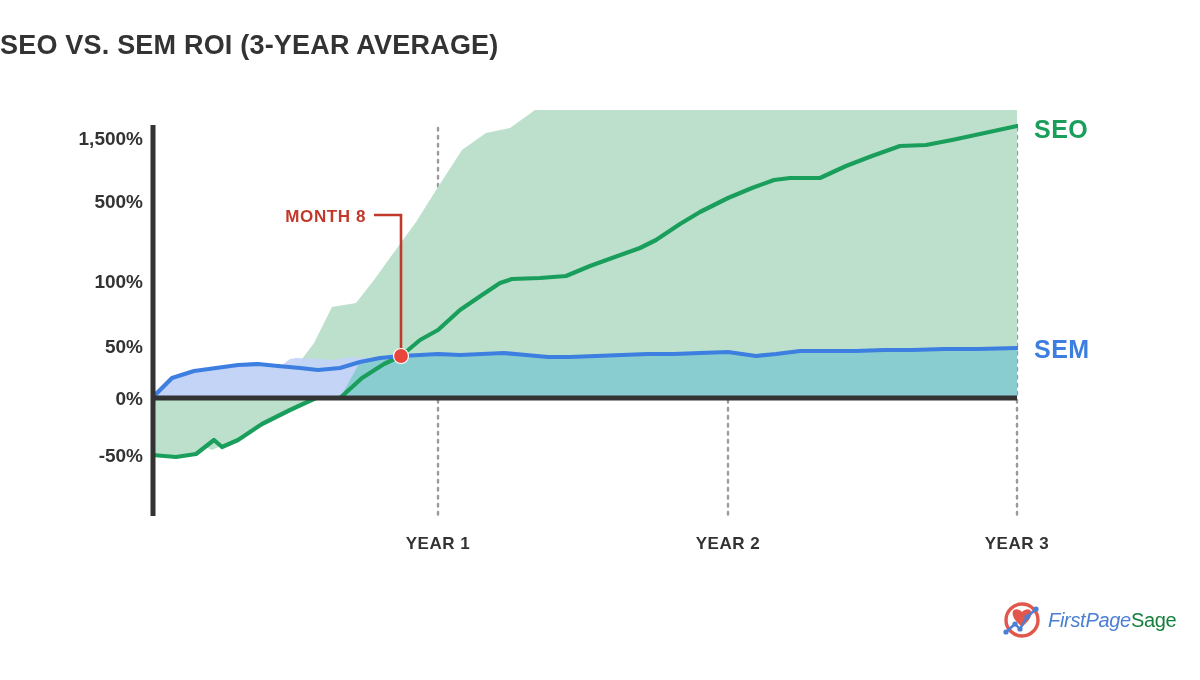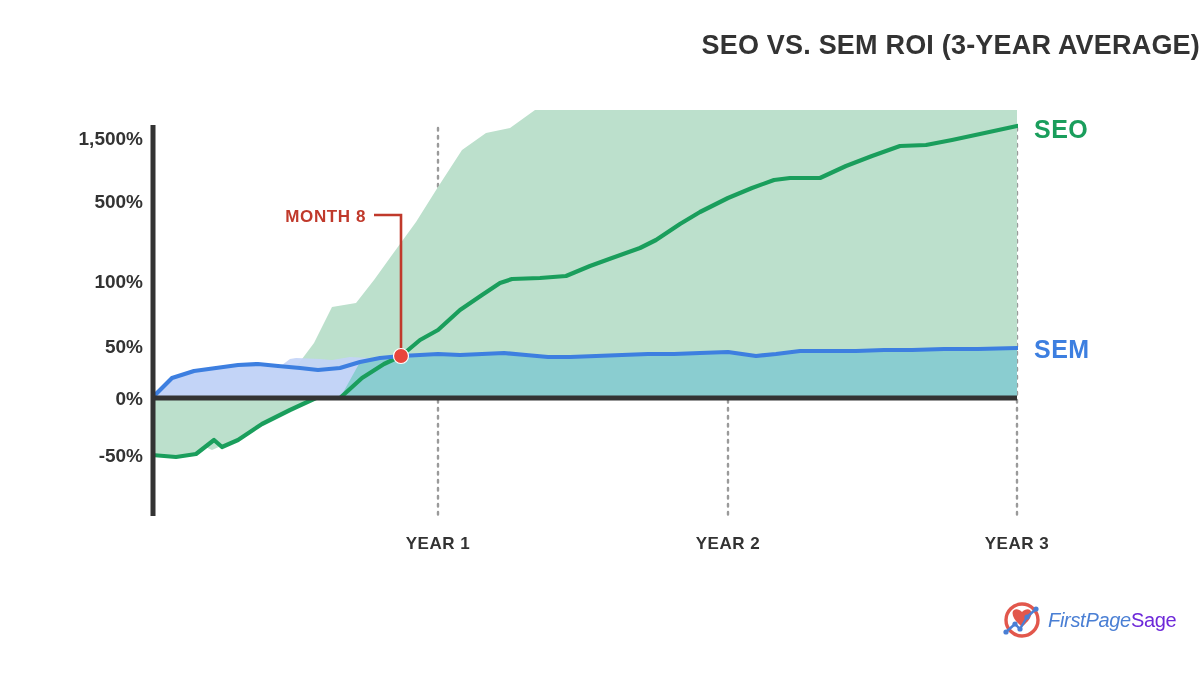--- a/index.html
+++ b/index.html
@@ -18,21 +18,21 @@
     position: absolute;
     top: 0; left: 0;
     width: 1200px;
     height: 680px;
   }
   .chart-title {
     position: absolute;
     top: 30px;
     left: 0;
     width: 1200px;
-    text-align: right;
+    text-align: left;
     font-size: 27px;
     font-weight: bold;
     letter-spacing: 0.2px;
     color: #333333;
   }
   svg.plot {
     position: absolute;
     top: 0;
     left: 0;
     width: 1200px;
@@ -73,21 +73,21 @@
     display: flex;
     align-items: center;
     gap: 6px;
   }
   .logo-text {
     font-family: "Liberation Sans", sans-serif;
     font-size: 20px;
     letter-spacing: -0.3px;
   }
   .logo-first { color: #4a7fd4; font-style: italic; }
-  .logo-sage { color: #6d28d9; margin-top: 20px; }
+  .logo-sage { color: #15803d; margin-top: 20px; }
 </style>
 </head>
 <body>
 
 <div id="chart-root">
 
   <div class="chart-title">SEO VS. SEM ROI (3-YEAR AVERAGE)</div>
 
   <svg class="plot" viewBox="0 0 1200 680">
     <defs>

